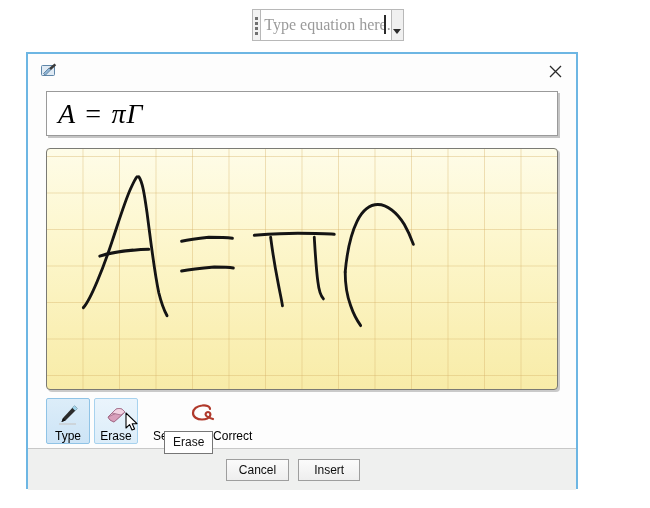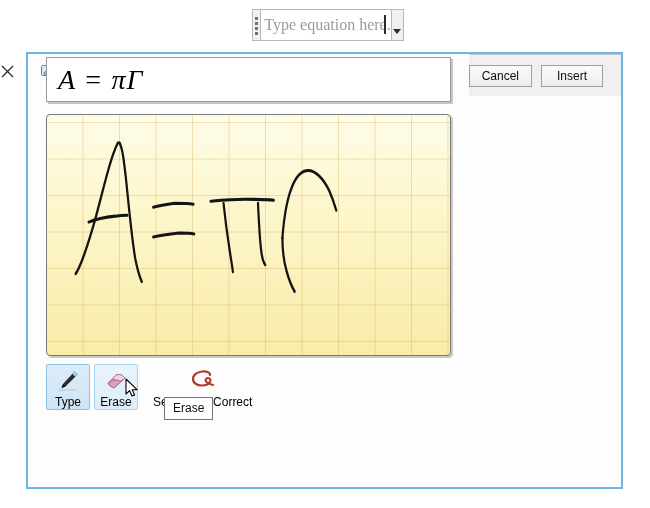--- a/index.html
+++ b/index.html
@@ -85,27 +85,27 @@
     border-left: 4px solid transparent;
     border-right: 4px solid transparent;
     border-top: 5px solid #2b2b2b;
   }
 
   
   #dialog {
     position: absolute;
     left: 26px;
     top: 52px;
-    width: 597px;
+    width: 552px;
     height: 437px;
     background: #fdfdfd;
     border: 2px solid #6db6e3;
     box-sizing: border-box;
     display: flex;
-    flex-direction: row;
+    flex-direction: column;
   }
   #dialog-titlebar {
     height: 34px;
     position: relative;
     flex: none;
   }
   #dialog-icon {
     position: absolute;
     left: 13px;
     top: 9px;
@@ -253,21 +253,21 @@
   }
 
   
   #dialog-footer {
     flex: none;
     height: 42px;
     background: #eff0ef;
     border-top: 1px solid #c8c8c8;
     display: flex;
     align-items: center;
-    justify-content: space-between;
+    justify-content: center;
     padding-right: 18px;
     gap: 9px;
     box-sizing: border-box;
   }
   .footer-btn {
     min-width: 62px;
     height: 22px;
     background: linear-gradient(to bottom, #fbfbfb, #eeeeee);
     border: 1px solid #9e9e9e;
     font-size: 12px;

